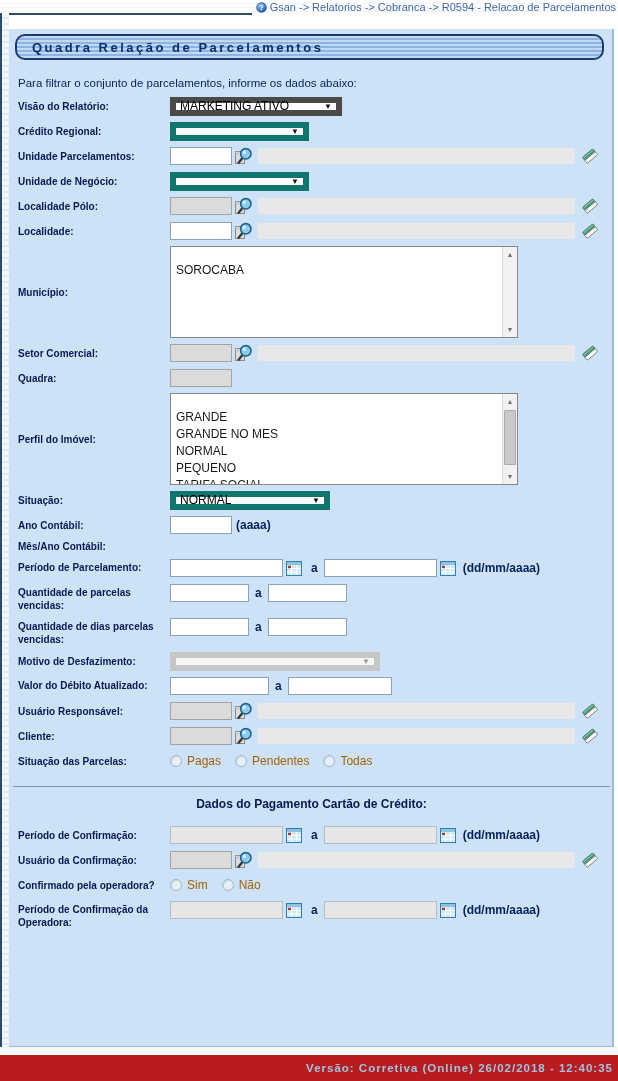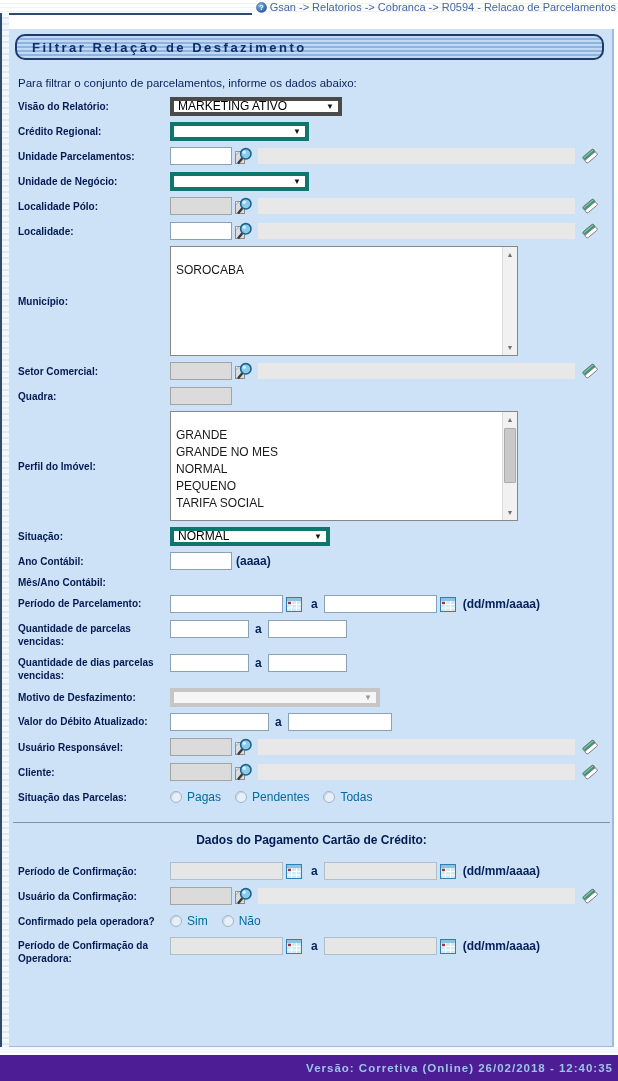--- a/index.html
+++ b/index.html
@@ -38,62 +38,62 @@
 
   .txt { height:18px; border:1px solid #8ba1b5; background:#fff; font-size:12px;
     font-family:"Liberation Sans",sans-serif; padding:0 3px; }
   .txt.dis { background:#dbdbdb; border-color:#a3a3a3; }
   .txt.dis2 { background:#e6e6e6; border-color:#aebecb; }
   .w60{width:62px;} .w112{width:113px;} .w78{width:79px;} .w98{width:99px;} .w103{width:104px;}
 
   .ro { height:16px; background:#e8e8e8; flex:1; margin-left:5px; margin-right:6px;
     font-size:11px; color:#333; line-height:16px; padding:0 3px; }
 
-  .sel { height:19px; border:4px solid #0f766e; background:#fff; display:flex; align-items:center;
+  .sel { height:19px; border:6px solid #0f766e; background:#fff; display:flex; align-items:center;
     justify-content:space-between; font-size:12px; color:#000; padding:0 4px 0 4px; }
   .sel .arr { font-size:8px; color:#111; margin-left:6px; }
   .sel.dis { background:#f6f6f6; border-color:#c6c6c6; color:#777; }
   .sel.dis .arr { color:#999; }
   .sel.strong { border-color:#4a4a4a; }
   .w170{width:172px;} .w138{width:139px;} .w158{width:160px;} .w208{width:210px;}
 
-  .list { position:relative; width:348px; height:110px; background:#fff; border:1px solid #878787;
+  .list { position:relative; width:348px; height:92px; background:#fff; border:1px solid #878787;
     overflow:hidden; font-size:12px; color:#1a1a1a; }
   .list .opts { padding:15px 0 0 5px; line-height:17px; }
   .sb { position:absolute; top:0; right:0; width:15px; height:100%;
     background:#f1f1f1; border-left:1px solid #dcdcdc; }
   .sb .sbbtn { position:absolute; left:0; width:100%; height:15px; display:flex;
     align-items:center; justify-content:center; font-size:7px; color:#707070; }
   .sb .up{top:0;} .sb .dn{bottom:0;}
   .sb .thumb { position:absolute; left:1px; top:16px; width:12px; height:55px;
     background:#c9c9c9; border:1px solid #ababab; border-radius:1px; }
 
   .icon { display:inline-flex; flex:none; align-items:center; }
   .mag { margin-left:2px; }
   .cal { margin:0 3px 0 3px; }
   .sep { font-size:12px; font-weight:bold; color:#05215c; margin:0 6px; }
   .hint { font-size:12px; font-weight:bold; color:#05215c; margin-left:4px; white-space:nowrap; }
 
   .radio { width:12px; height:12px; border-radius:50%; flex:none;
     background:#e9eff6; border:1px solid #9db6cc; box-shadow:inset 1px 1px 1px #c6d6e4; }
-  .rlabel { font-size:12px; color:#0369a1; margin:0 14px 0 5px; }
+  .rlabel { font-size:12px; color:#a16207; margin:0 14px 0 5px; }
 
   .divider { flex:none; height:1px; background:#7e93a8; margin:10px 0 6px 0; }
   .section-title { flex:none; text-align:center; font-size:12px; font-weight:bold;
     color:#041a52; margin:4px 0 14px 0; }
 
   .spacer { flex:1; }
   .btnrow { flex:none; display:flex; justify-content:space-between; padding:0 9px 2px 1px; }
   .btn { background:#a9c9f0; border:2px solid #24406a; border-radius:2px; color:#0a2352;
     font-weight:bold; font-size:12.5px; font-family:"Liberation Sans",sans-serif;
     padding:1px 9px 2px 9px; box-shadow:inset 1px 1px 0 #dcebfc; cursor:pointer; }
 
   .gap { position:absolute; left:0; top:1047px; width:618px; height:6px; background:#f4f8fc; }
   .footer { position:absolute; left:0; top:1053px; width:618px; height:28px;
-    background:#4c1d95; border-top:2px solid #ffffff; display:flex; align-items:center;
+    background:#b91c1c; border-top:2px solid #ffffff; display:flex; align-items:center;
     justify-content:flex-end; padding-right:5px; }
   .footer span { color:#9cc4e4; font-size:11.5px; font-weight:bold; letter-spacing:1px; }
   .defs { position:absolute; width:0; height:0; overflow:hidden; }
 </style>
 </head>
 <body>
 
 <svg class="defs">
   <defs>
     <radialGradient id="ballg" cx="35%" cy="30%" r="75%">
@@ -138,21 +138,21 @@
         <use href="#i-help"></use>
       </svg>
     <span>Gsan -&gt; Relatorios -&gt; Cobranca -&gt; R0594 - Relacao de Parcelamentos</span>
   </div>
 </div>
 <div class="left-rail"></div>
 
 <div class="panel">
 
   <div class="titlebox">
-    <span>Filtrar Relação de Desfazimento</span>
+    <span>Quadra Relação de Parcelamentos</span>
   </div>
 
   <div class="intro">Para filtrar o conjunto de parcelamentos, informe os dados abaixo:</div>
 
   <div class="row vcenter">
     <div class="lbl">Visão do Relatório:</div>
     <div class="ctl">
       <div class="sel strong w170">
         <span>MARKETING ATIVO</span>
         <span class="arr">▼</span>

